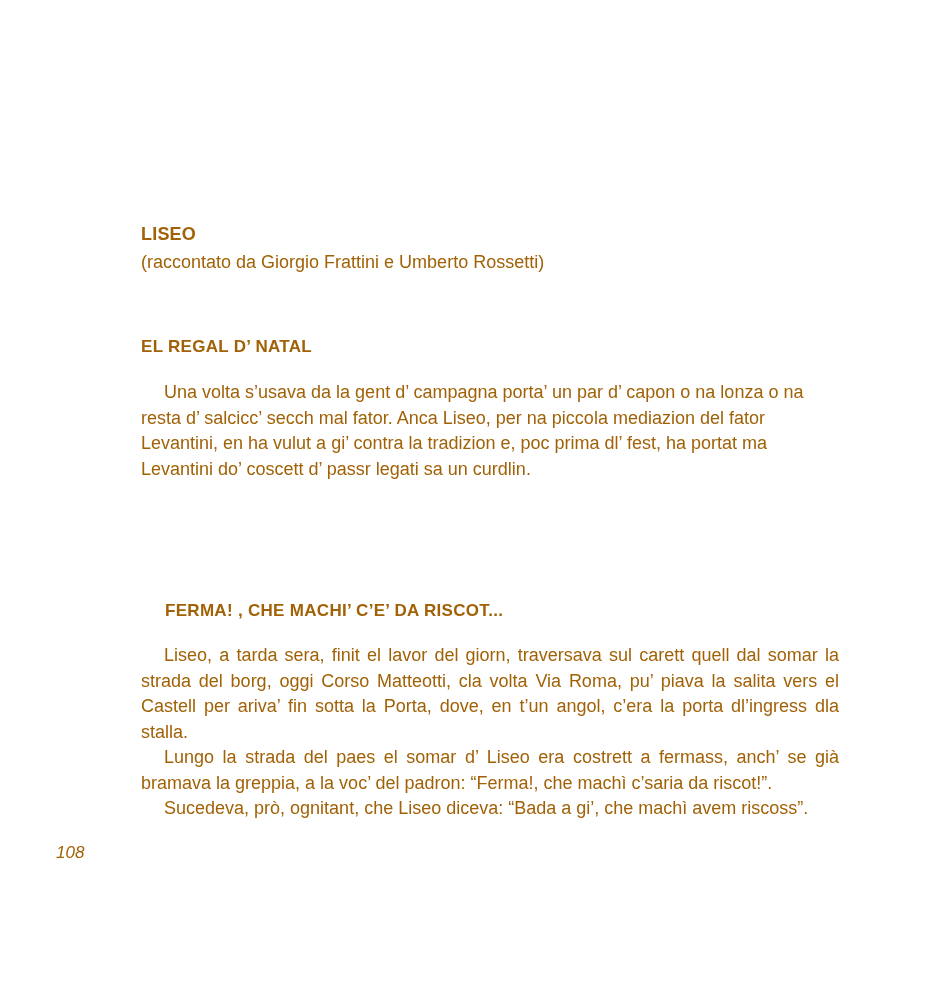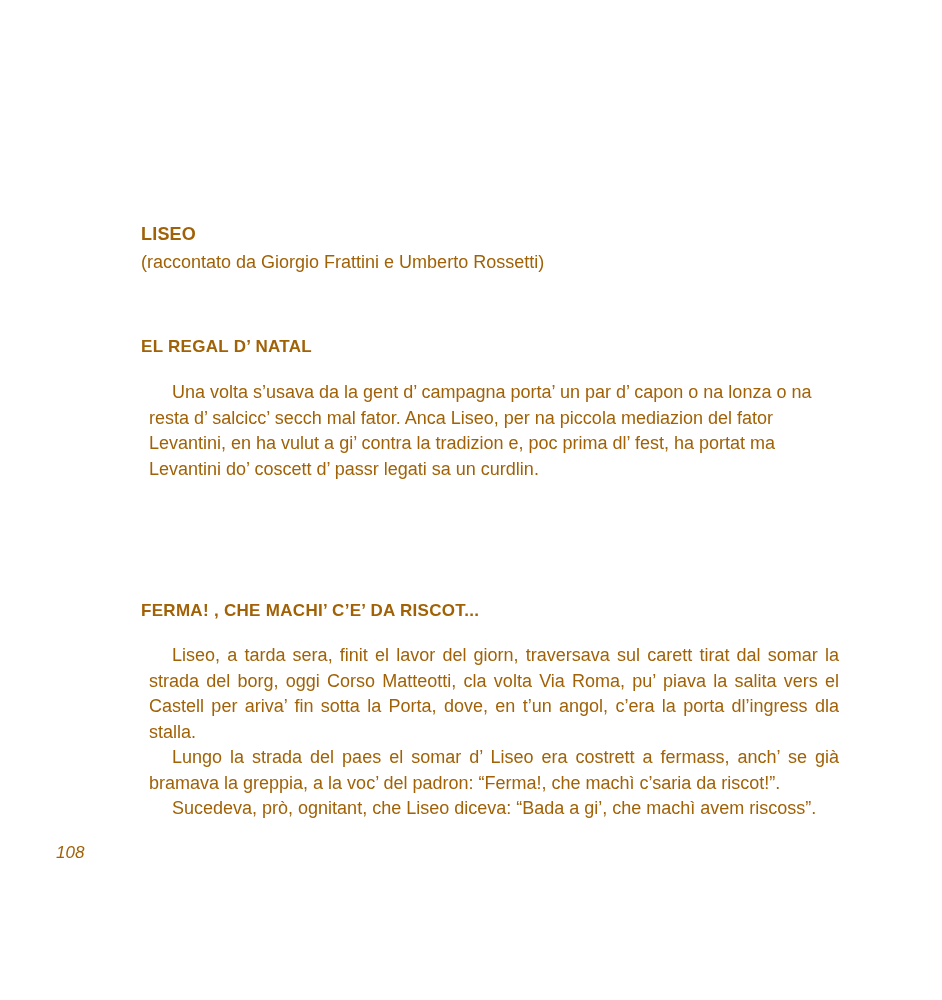--- a/index.html
+++ b/index.html
@@ -41,24 +41,24 @@
     font-weight: bold;
     line-height: 24px;
     letter-spacing: 0.3px;
     margin: 0;
   }
   .section-head.first {
     padding-top: 60px;
   }
   .section-head.second {
     padding-top: 117px;
+    margin-left: 24px;
   }
   .body-block {
     padding-top: 21px;
-    margin-left: 8px;
   }
   .body-block.tight {
     padding-top: 20px;
   }
   p.para {
     font-size: 18px;
     line-height: 25.5px;
     margin: 0;
     text-align: justify;
     text-justify: inter-word;
@@ -92,21 +92,21 @@
 
     <h2 class="section-head first">EL REGAL D’ NATAL</h2>
 
     <div class="body-block">
       <p class="para">Una volta s’usava da la gent d’ campagna porta’ un par d’ capon o na lonza o na resta d’ salcicc’ secch mal fator. Anca Liseo, per na piccola mediazion del fator Levantini, en ha vulut a gi’ contra la tradizion e, poc prima dl’ fest, ha portat ma Levantini do’ coscett d’ passr legati sa un curdlin.</p>
     </div>
 
     <h2 class="section-head second">FERMA! , CHE MACHI’ C’E’ DA RISCOT...</h2>
 
     <div class="body-block tight">
-      <p class="para">Liseo, a tarda sera, finit el lavor del giorn, traversava sul carett tirat dal somar la strada del borg, oggi Corso Matteotti, cla volta Via Roma, pu’ piava la salita vers el Castell per ariva’ fin sotta la Porta, dove, en t’un angol, c’era la porta  dl’ingress dla stalla.</p>
+      <p class="para">Liseo, a tarda sera, finit el lavor del giorn, traversava sul carett quell dal somar la strada del borg, oggi Corso Matteotti, cla volta Via Roma, pu’ piava la salita vers el Castell per ariva’ fin sotta la Porta, dove, en t’un angol, c’era la porta  dl’ingress dla stalla.</p>
       <p class="para">Lungo la strada del paes el somar d’ Liseo era costrett a fermass, anch’ se già bramava la greppia, a la voc’ del padron: “Ferma!, che machì c’saria da riscot!”.</p>
       <p class="para">Sucedeva, prò, ognitant, che Liseo diceva: “Bada a gi’, che machì avem riscoss”.</p>
     </div>
 
   </div>
 
   <div class="folio">108</div>
 
 </div>
 

